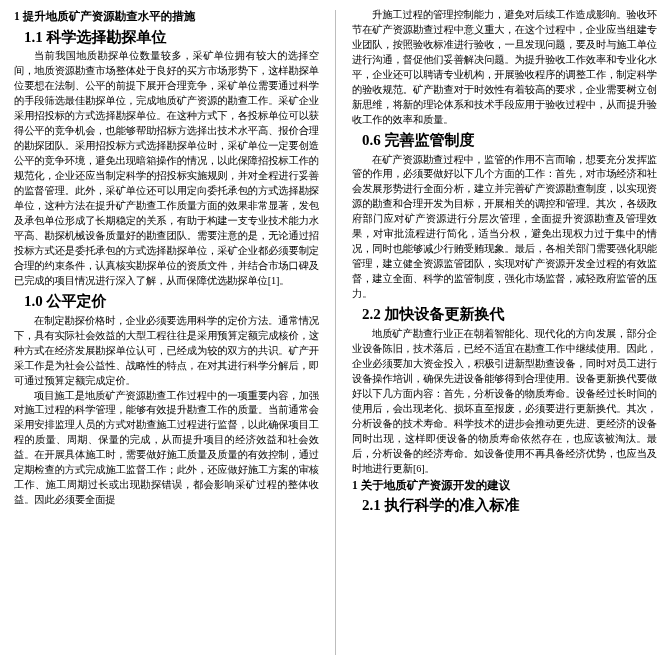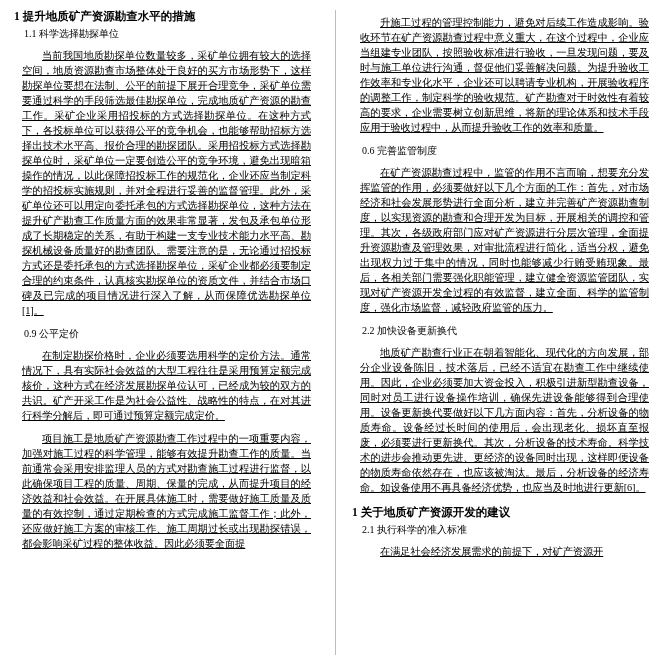--- a/index.html
+++ b/index.html
@@ -39,59 +39,57 @@
     margin-bottom: 2px;
   }
   h2.sec {
     font-size: 11.5px;
     font-weight: bold;
     margin: 0 0 2px 0;
     line-height: 1.45;
     letter-spacing: 0px;
   }
   h3.sub {
-    font-size: 10px;
-    font-weight: normal;
+    font-size: 15px;
+    font-weight: bold;
     margin: 2px 0 1px 0;
     line-height: 1.45;
     text-indent: 10px;
   }
   p.body {
     font-size: 10.3px;
     line-height: 1.455;
-    margin: 8px;
+    margin: 0;
     text-align: justify;
     text-justify: inter-ideograph;
     text-indent: 20px;
     letter-spacing: -0.15px;
-    text-decoration: underline;
   }
 </style>
 </head>
 <body>
 
 <div class="page">
   <div class="columns">
 
     <div class="col">
       <h2 class="sec">1 提升地质矿产资源勘查水平的措施</h2>
       <h3 class="sub">1.1 科学选择勘探单位</h3>
       <p class="body">当前我国地质勘探单位数量较多，采矿单位拥有较大的选择空间，地质资源勘查市场整体处于良好的买方市场形势下，这样勘探单位要想在法制、公平的前提下展开合理竞争，采矿单位需要通过科学的手段筛选最佳勘探单位，完成地质矿产资源的勘查工作。采矿企业采用招投标的方式选择勘探单位。在这种方式下，各投标单位可以获得公平的竞争机会，也能够帮助招标方选择出技术水平高、报价合理的勘探团队。采用招投标方式选择勘探单位时，采矿单位一定要创造公平的竞争环境，避免出现暗箱操作的情况，以此保障招投标工作的规范化，企业还应当制定科学的招投标实施规则，并对全程进行妥善的监督管理。此外，采矿单位还可以用定向委托承包的方式选择勘探单位，这种方法在提升矿产勘查工作质量方面的效果非常显著，发包及承包单位形成了长期稳定的关系，有助于构建一支专业技术能力水平高、勘探机械设备质量好的勘查团队。需要注意的是，无论通过招投标方式还是委托承包的方式选择勘探单位，采矿企业都必须要制定合理的约束条件，认真核实勘探单位的资质文件，并结合市场口碑及已完成的项目情况进行深入了解，从而保障优选勘探单位[1]。</p>
-      <h3 class="sub">0.9 公平定价</h3>
+      <h3 class="sub">1.0 公平定价</h3>
       <p class="body">在制定勘探价格时，企业必须要选用科学的定价方法。通常情况下，具有实际社会效益的大型工程往往是采用预算定额完成核价，这种方式在经济发展勘探单位认可，已经成为较的双方的共识。矿产开采工作是为社会公益性、战略性的特点，在对其进行科学分解后，即可通过预算定额完成定价。</p>
       <p class="body">项目施工是地质矿产资源勘查工作过程中的一项重要内容，加强对施工过程的科学管理，能够有效提升勘查工作的质量。当前通常会采用安排监理人员的方式对勘查施工过程进行监督，以此确保项目工程的质量、周期、保量的完成，从而提升项目的经济效益和社会效益。在开展具体施工时，需要做好施工质量及质量的有效控制，通过定期检查的方式完成施工监督工作；此外，还应做好施工方案的审核工作、施工周期过长或出现勘探错误，都会影响采矿过程的整体收益。因此必须要全面提</p>
     </div>
 
     <div class="divider"></div>
 
     <div class="col">
       <p class="body">升施工过程的管理控制能力，避免对后续工作造成影响。验收环节在矿产资源勘查过程中意义重大，在这个过程中，企业应当组建专业团队，按照验收标准进行验收，一旦发现问题，要及时与施工单位进行沟通，督促他们妥善解决问题。为提升验收工作效率和专业化水平，企业还可以聘请专业机构，开展验收程序的调整工作，制定科学的验收规范。矿产勘查对于时效性有着较高的要求，企业需要树立创新思维，将新的理论体系和技术手段应用于验收过程中，从而提升验收工作的效率和质量。</p>
       <h3 class="sub">0.6 完善监管制度</h3>
       <p class="body">在矿产资源勘查过程中，监管的作用不言而喻，想要充分发挥监管的作用，必须要做好以下几个方面的工作：首先，对市场经济和社会发展形势进行全面分析，建立并完善矿产资源勘查制度，以实现资源的勘查和合理开发为目标，开展相关的调控和管理。其次，各级政府部门应对矿产资源进行分层次管理，全面提升资源勘查及管理效果，对审批流程进行简化，适当分权，避免出现权力过于集中的情况，同时也能够减少行贿受贿现象。最后，各相关部门需要强化职能管理，建立健全资源监管团队，实现对矿产资源开发全过程的有效监督，建立全面、科学的监管制度，强化市场监督，减轻政府监管的压力。</p>
       <h3 class="sub">2.2 加快设备更新换代</h3>
       <p class="body">地质矿产勘查行业正在朝着智能化、现代化的方向发展，部分企业设备陈旧，技术落后，已经不适宜在勘查工作中继续使用。因此，企业必须要加大资金投入，积极引进新型勘查设备，同时对员工进行设备操作培训，确保先进设备能够得到合理使用。设备更新换代要做好以下几方面内容：首先，分析设备的物质寿命。设备经过长时间的使用后，会出现老化、损坏直至报废，必须要进行更新换代。其次，分析设备的技术寿命。科学技术的进步会推动更先进、更经济的设备同时出现，这样即便设备的物质寿命依然存在，也应该被淘汰。最后，分析设备的经济寿命。如设备使用不再具备经济优势，也应当及时地进行更新[6]。</p>
       <h2 class="sec">1 关于地质矿产资源开发的建议</h2>
       <h3 class="sub">2.1 执行科学的准入标准</h3>
-      <p class="body">在满足社会经济发展需求的前提下，对矿产资源开</p>
     </div>
 
   </div>
 </div>
 
 </body></html>

